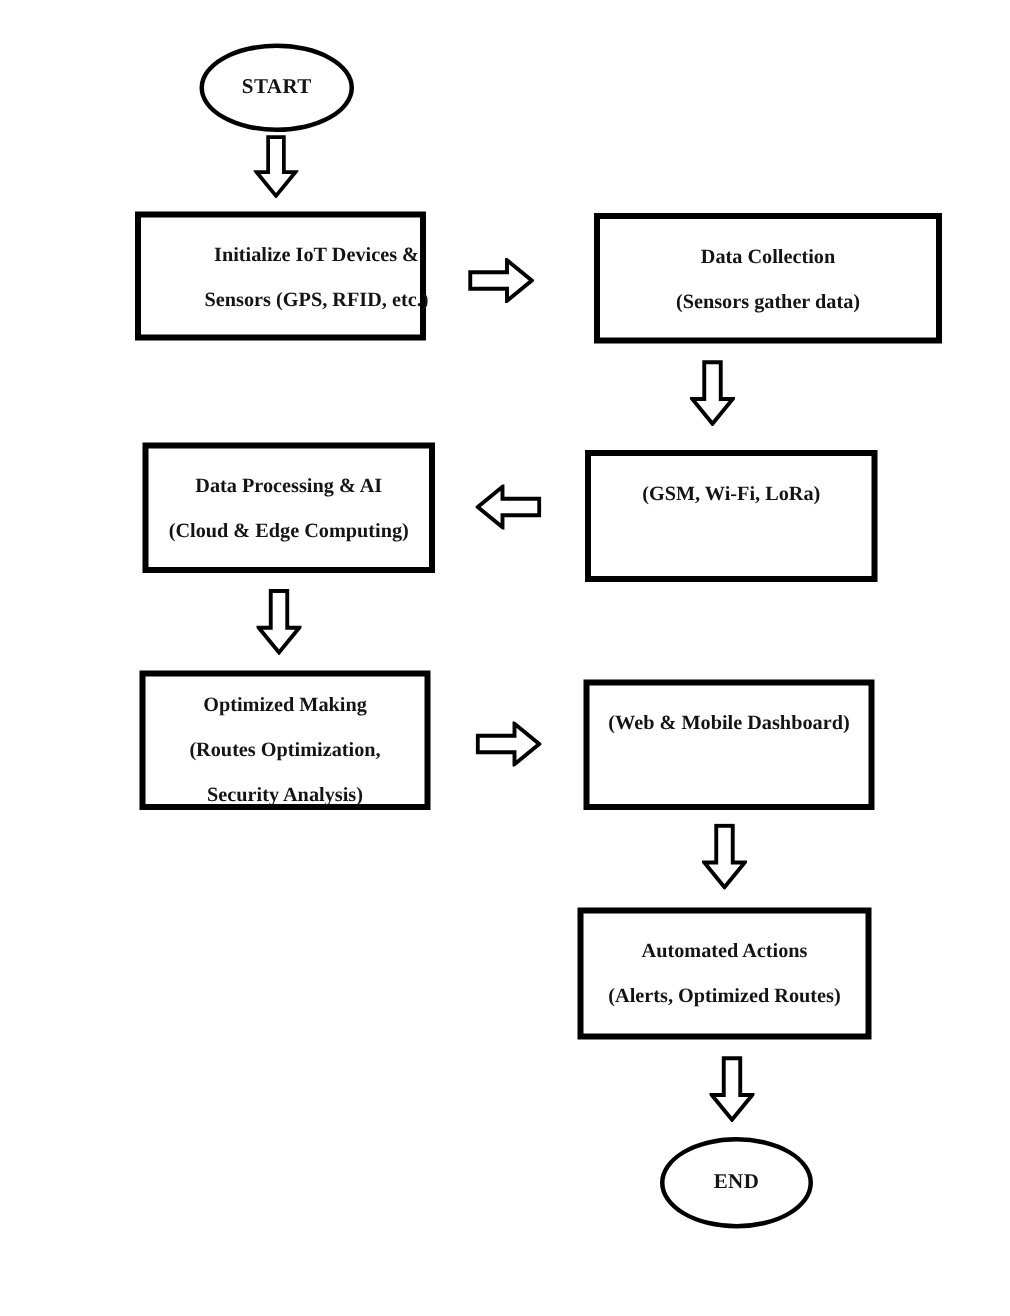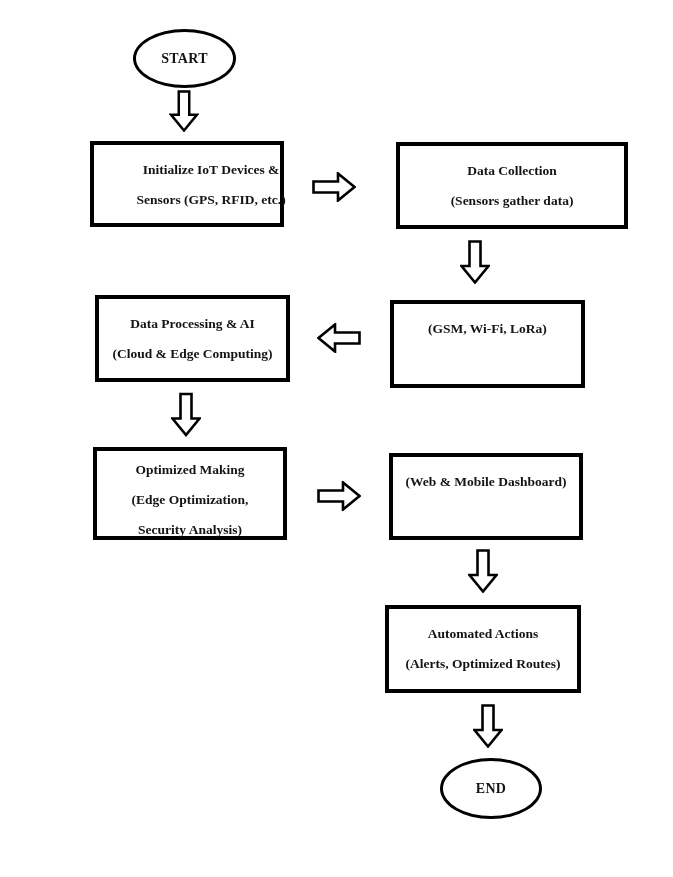--- a/index.html
+++ b/index.html
@@ -132,21 +132,21 @@
   </div>
 
   <div class="arrow" id="arrow-5">
     <svg width="30" height="45" viewBox="0 0 30 44">
       <polygon points="9.5,1.5 20.5,1.5 20.5,26 28.5,26 15,42.5 1.5,26 9.5,26"></polygon>
     </svg>
   </div>
 
   <div class="box tight" id="node-decision">
     <div class="line">Optimized Making</div>
-    <div class="line">(Edge Optimization,</div>
+    <div class="line">(Routes Optimization,</div>
     <div class="line">Security Analysis)</div>
   </div>
 
   <div class="arrow" id="arrow-6">
     <svg width="44" height="30" viewBox="0 0 44 30">
       <polygon points="1.5,9.5 26,9.5 26,1.5 42.5,15 26,28.5 26,20.5 1.5,20.5"></polygon>
     </svg>
   </div>
 
   <div class="box" id="node-interaction">

